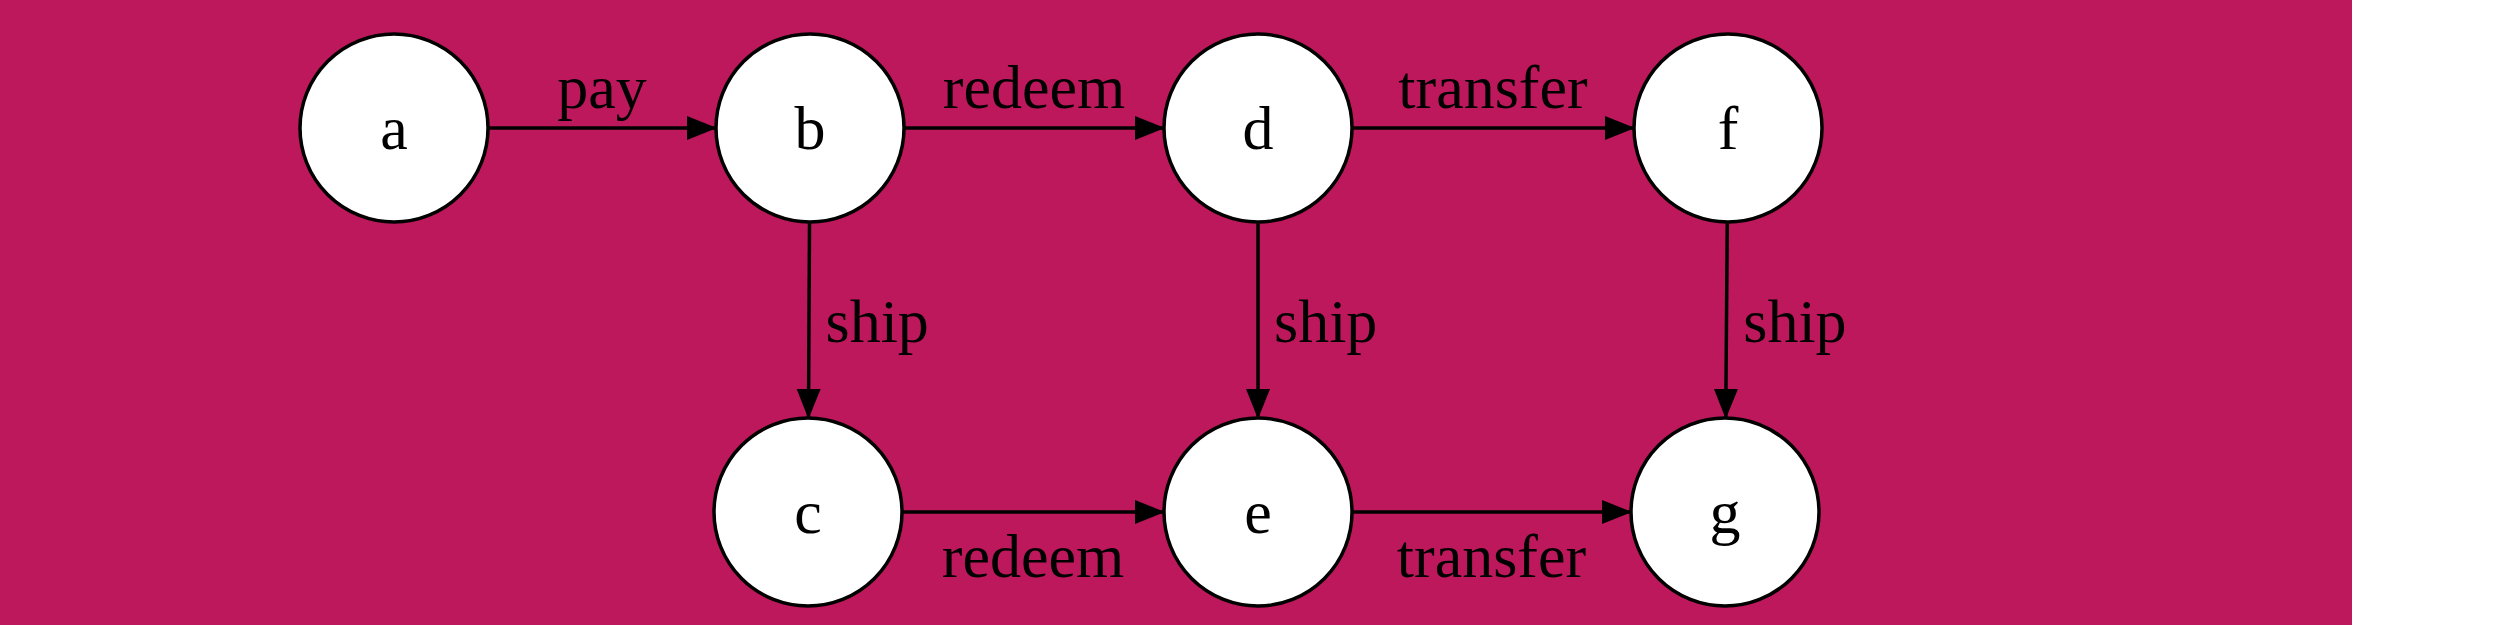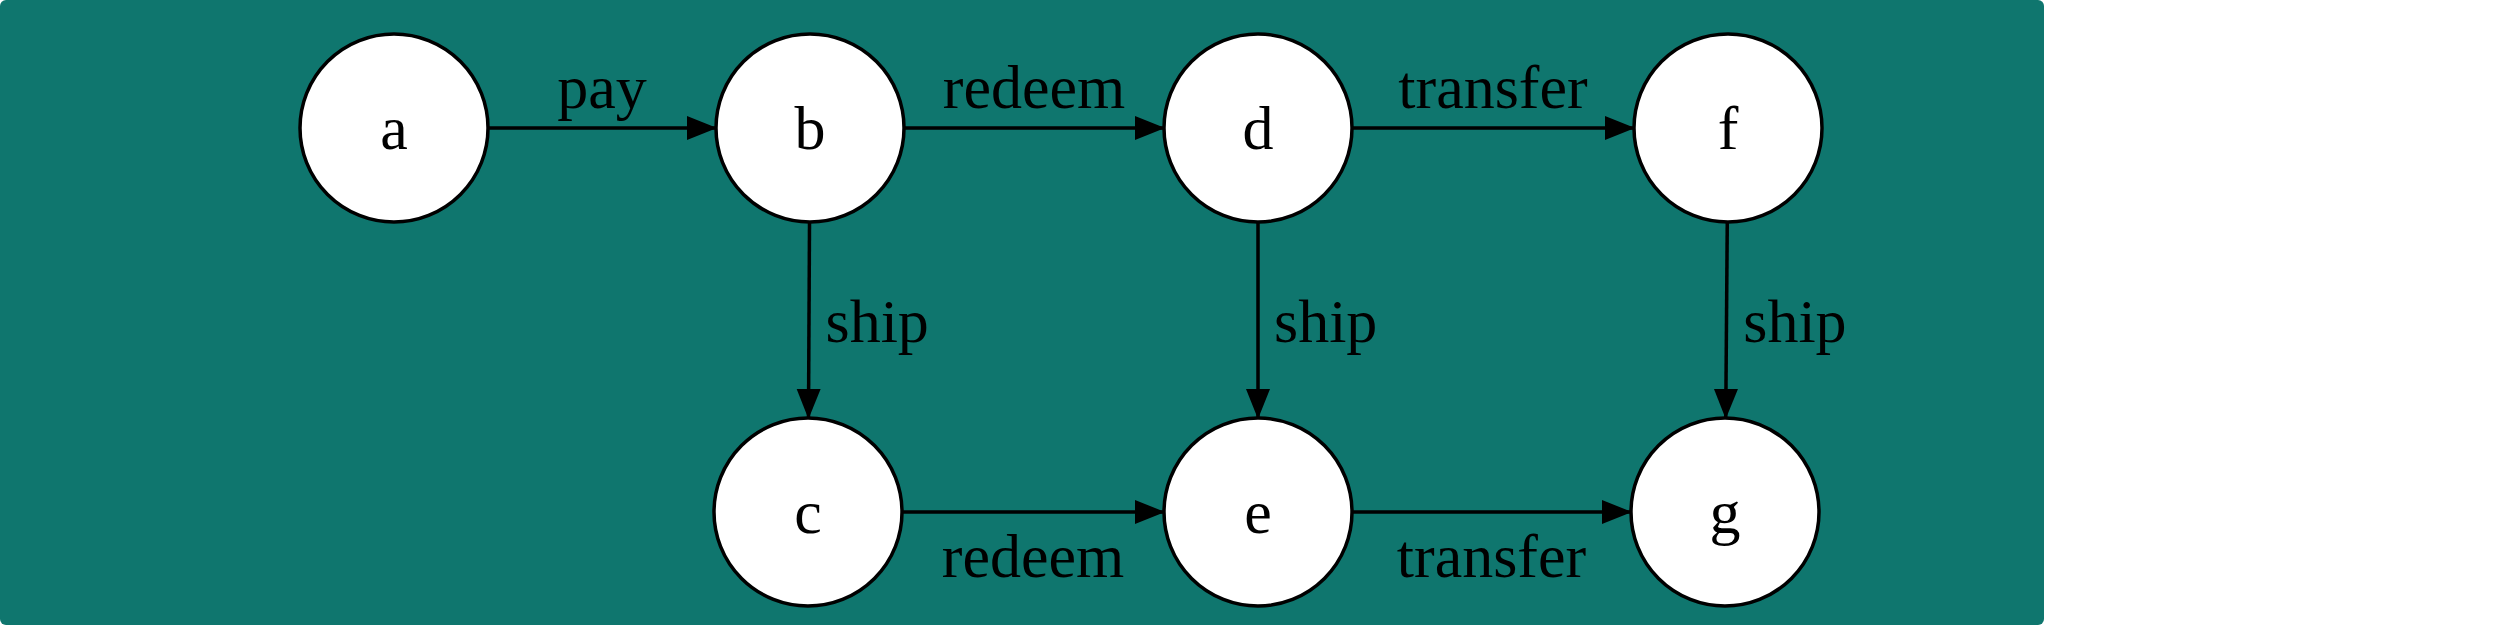--- a/index.html
+++ b/index.html
@@ -2,25 +2,24 @@
 <html><head>
 <meta charset="utf-8">
 <style>
   html, body {
     margin: 0;
     padding: 0;
     background: #ffffff;
   }
   #canvas {
     position: relative;
-    width: 2044px;
+    width: 2352px;
     height: 625px;
-    background: #0f766e;
+    background: #be185d;
     overflow: hidden;
-    border-radius: 6px;
   }
   svg text {
     font-family: "Liberation Serif", "DejaVu Serif", serif;
     fill: #000000;
   }
   .node-label-text { font-size: 62px; }
   .edge-label-text { font-size: 62px; }
 </style>
 </head>
 <body>

